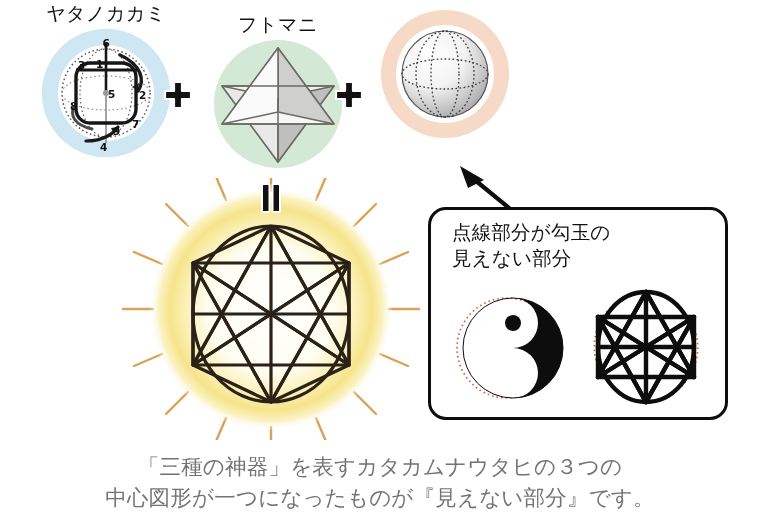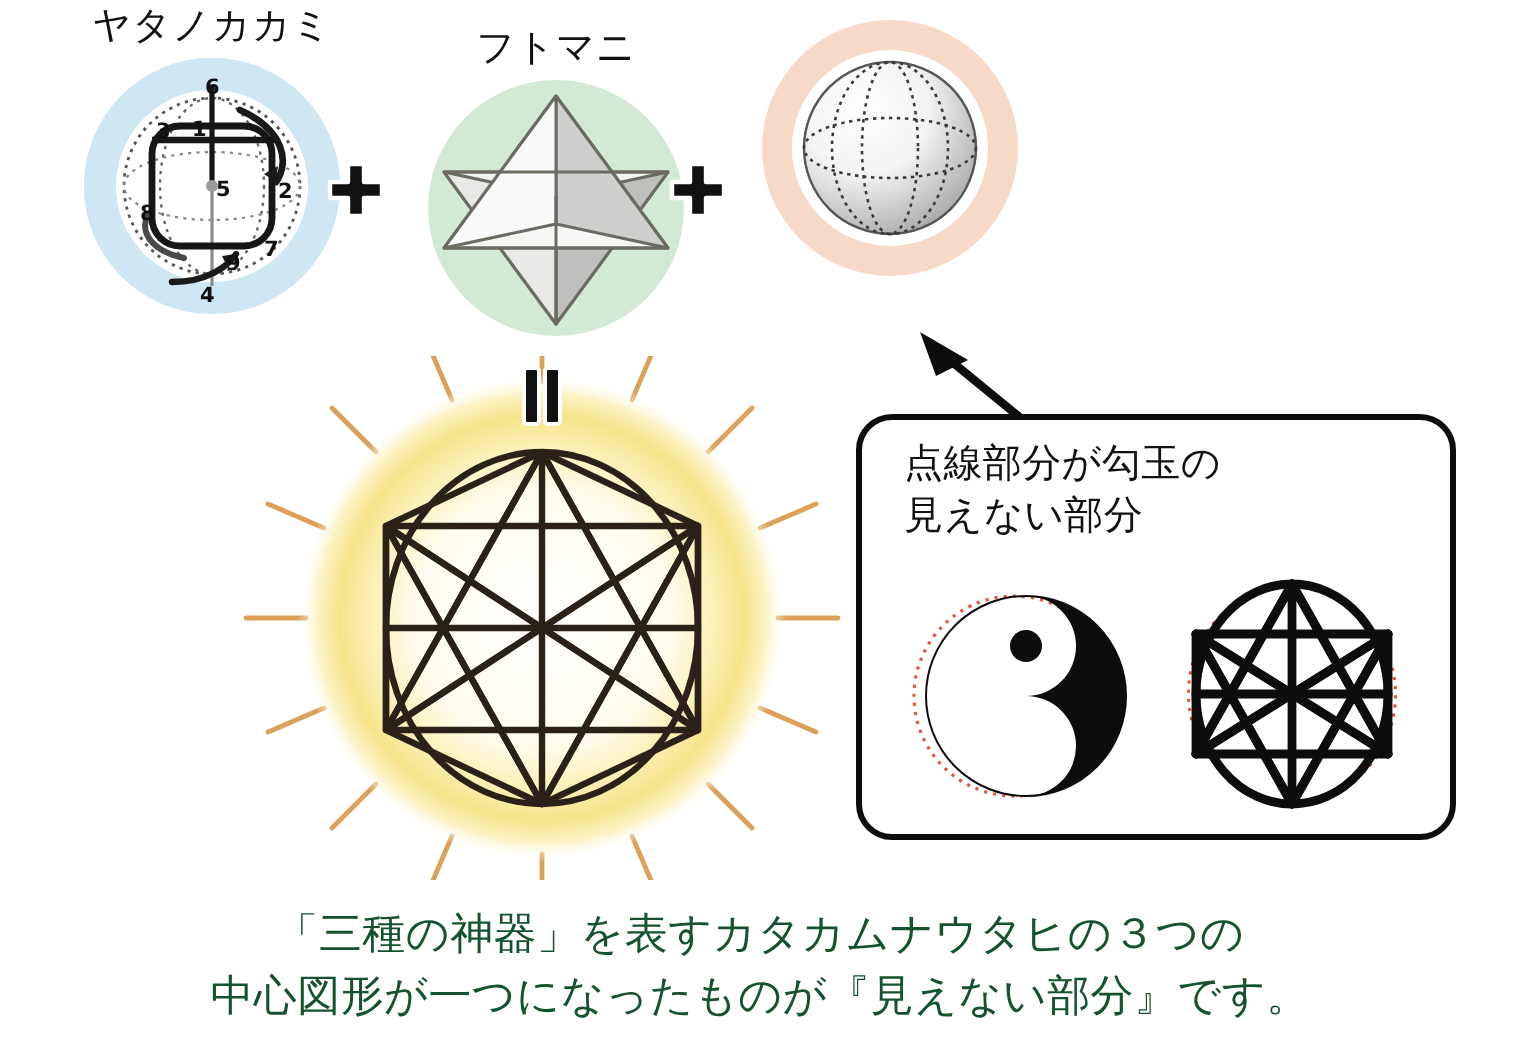--- a/index.html
+++ b/index.html
@@ -69,21 +69,21 @@
   .arrow{position:absolute;left:440px;top:158px;width:120px;height:80px;}
 
   
   .caption{
     position:absolute;
     left:0;top:452px;
     width:760px;
     text-align:center;
     font-size:21.5px;
     line-height:1.42;
-    color:#14532d;
+    color:#737373;
     letter-spacing:0.2px;
   }
   .caption div{white-space:nowrap;}
 </style>
 </head>
 <body>
 
 <div class="stage">
 
   <div class="top-row">

